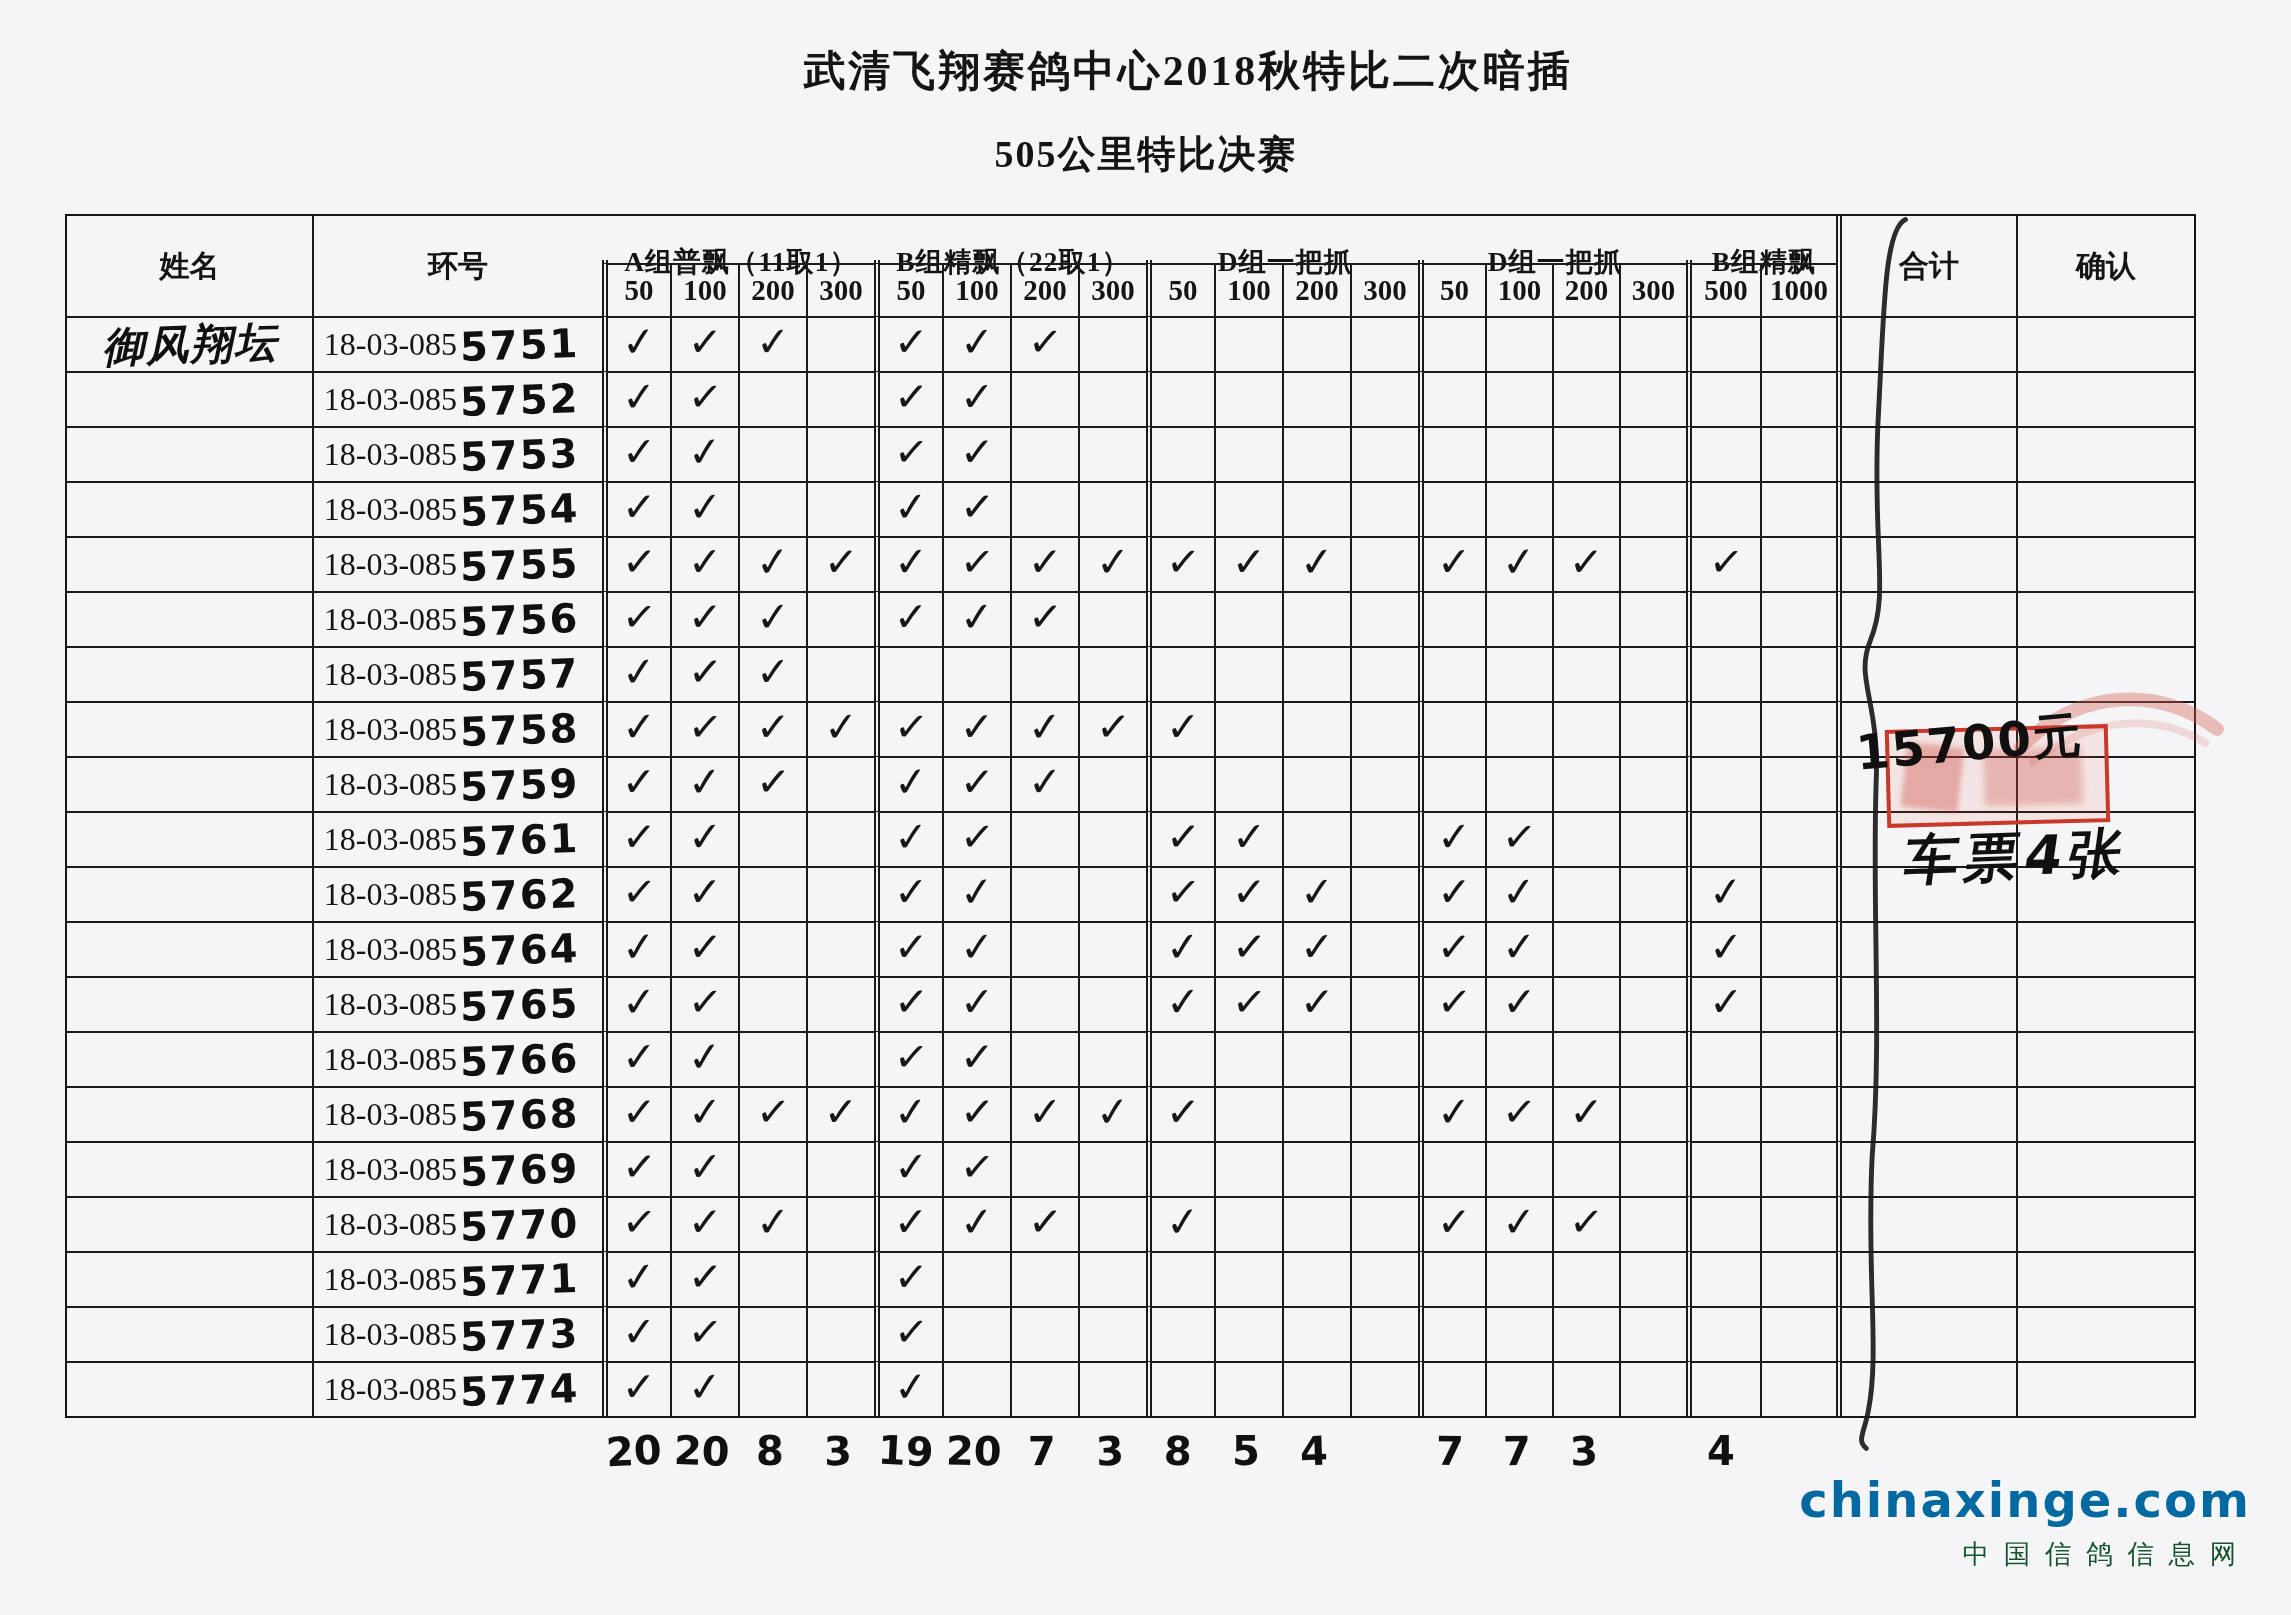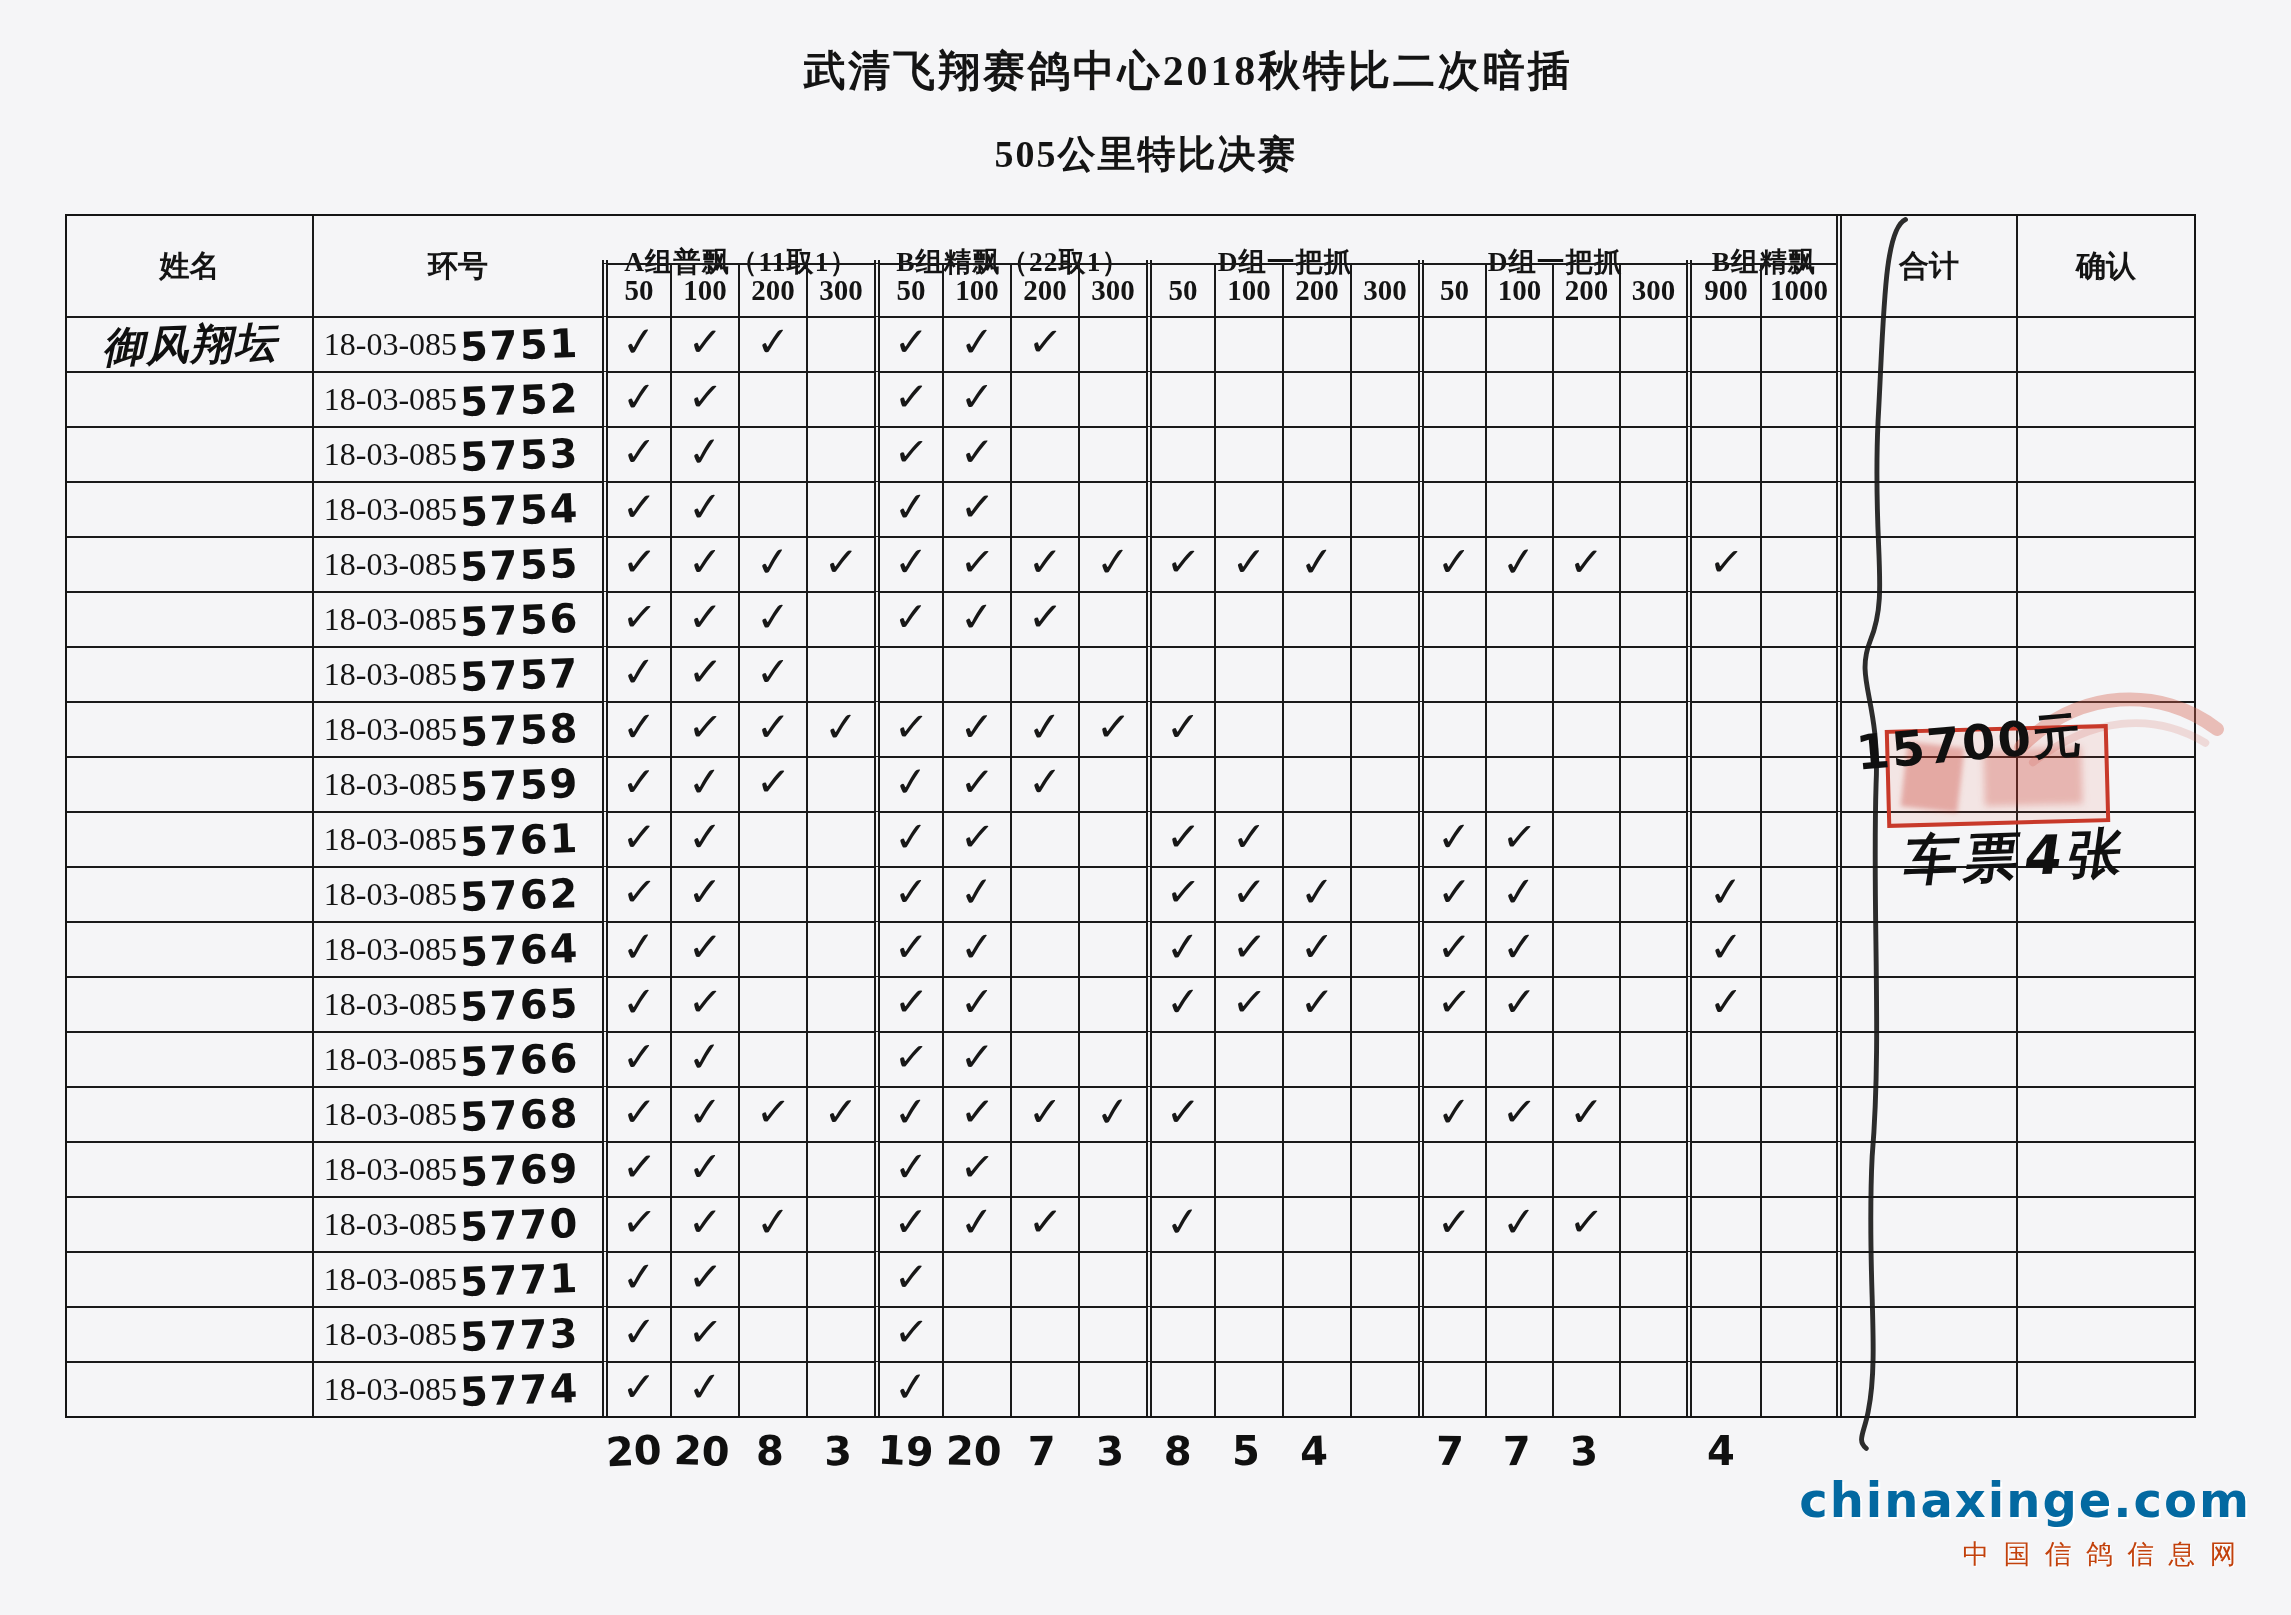--- a/index.html
+++ b/index.html
@@ -33,21 +33,21 @@
   .stamp .blot1{position:absolute;left:13.7px;top:11.8px;width:57px;height:65px;background:rgba(200,57,42,0.35);
          filter:blur(2.9px);transform:rotate(8deg);}
   .stamp .blot2{position:absolute;left:94px;top:17.6px;width:98px;height:57px;background:rgba(200,57,42,0.28);
          filter:blur(3.9px);}
   .amount{position:absolute;left:1856px;top:712px;font-size:48px;transform:rotate(-5deg);
           letter-spacing:2px;z-index:3;}
   .signature{position:absolute;left:1905px;top:821px;font-size:54px;letter-spacing:5.9px;
           transform:rotate(-2deg) skewX(-10deg);z-index:3;}
   .wm{position:absolute;right:41px;top:1472px;text-align:right;font-family:"DejaVu Sans",sans-serif;}
   .wm1{font-size:48px;font-weight:bold;color:#0369a1;letter-spacing:2px;text-shadow:2px 2px 0 #ffffff;}
-  .wm2{font-size:26.5px;color:#c2410c;letter-spacing:14.7px;margin-top:7.8px;text-shadow:1px 1px 0 #ffffff;}
+  .wm2{font-size:26.5px;color:#14532d;letter-spacing:14.7px;margin-top:7.8px;text-shadow:1px 1px 0 #ffffff;}
 </style>
 </head>
 <body>
 
 <div class="page">
 
   <div class="title">武清飞翔赛鸽中心2018秋特比二次暗插</div>
   <div class="subtitle">505公里特比决赛</div>
 
   <div class="tablewrap">
@@ -70,21 +70,21 @@
         <div class="cell sub">200</div>
         <div class="cell sub">300</div>
         <div class="cell sub grp">50</div>
         <div class="cell sub">100</div>
         <div class="cell sub">200</div>
         <div class="cell sub">300</div>
         <div class="cell sub grp">50</div>
         <div class="cell sub">100</div>
         <div class="cell sub">200</div>
         <div class="cell sub">300</div>
-        <div class="cell sub grp">900</div>
+        <div class="cell sub grp">500</div>
         <div class="cell sub">1000</div>
         <div class="cell noL">
           <span class="hw namehw">御风翔坛</span>
         </div>
         <div class="cell ringcell">
           <span class="ringp">18-03-085</span>
           <span class="hw ringhw">5751</span>
         </div>
         <div class="cell grp">
           <span class="check" style="transform: rotate(-5deg) translateY(-2px);">✓</span>

